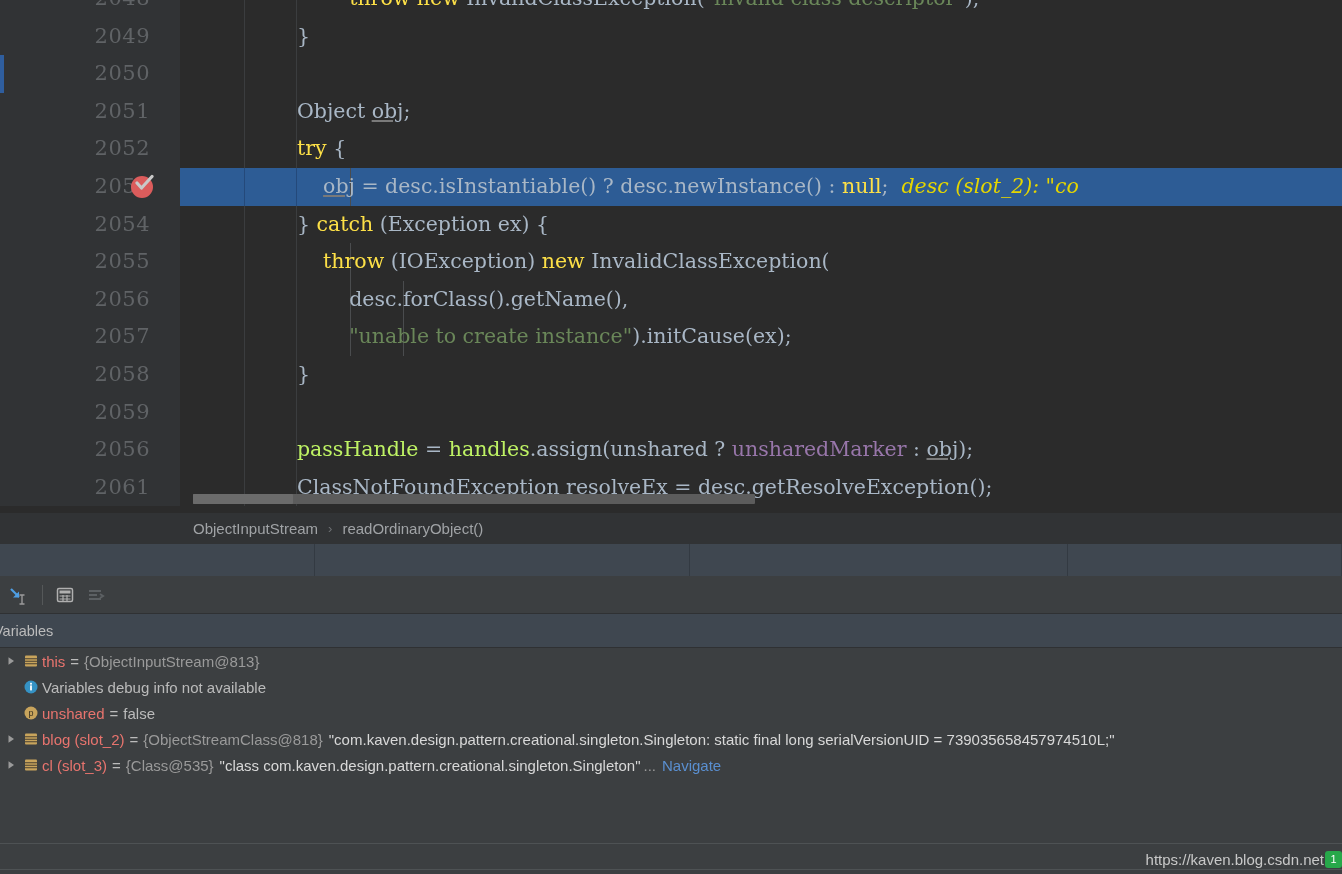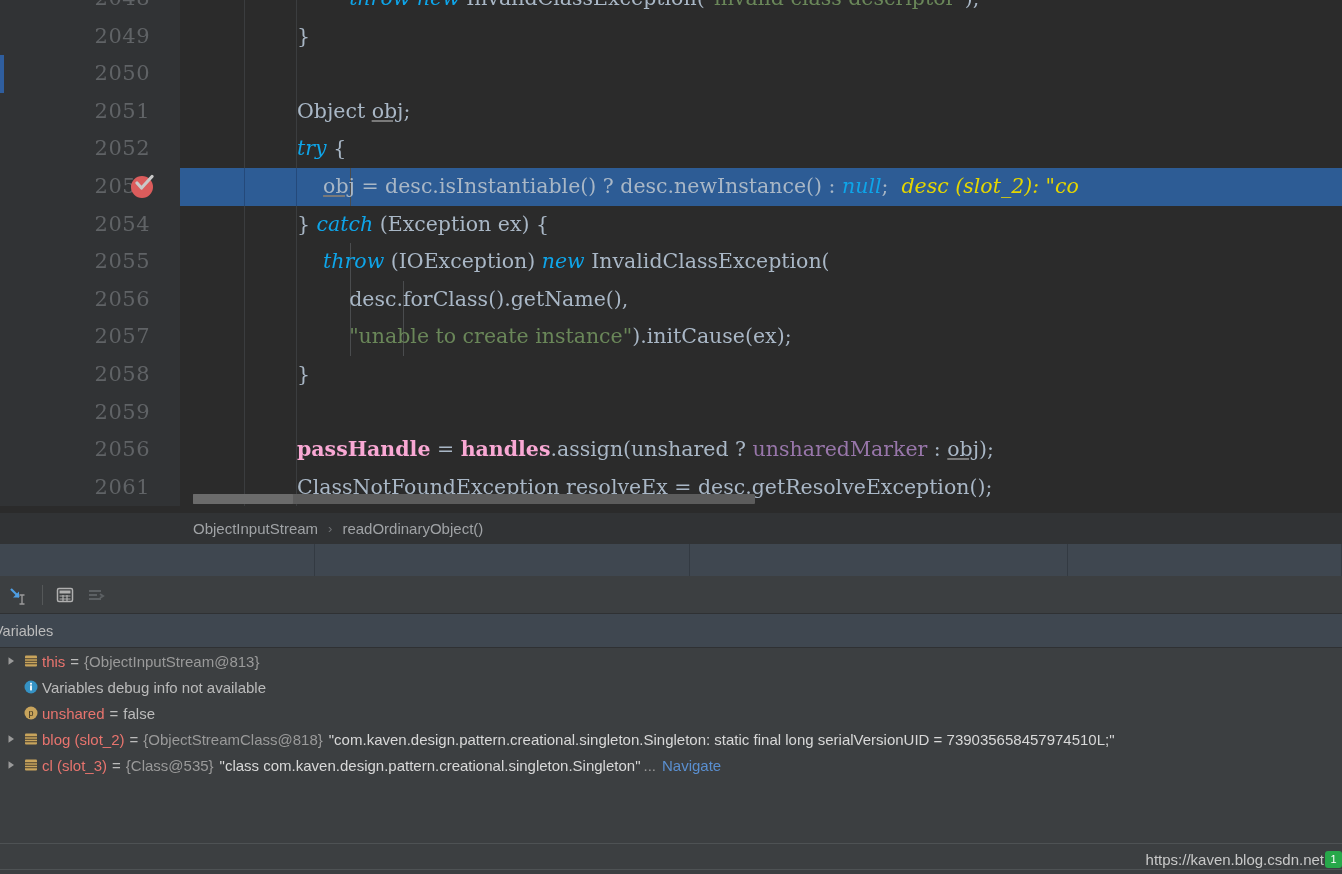--- a/index.html
+++ b/index.html
@@ -56,23 +56,23 @@
   .bp svg { position: absolute; left: 4px; top: -2px; }
   .code {
     position: absolute; left: 297px; top: 0; height: 37.6px;
     line-height: 37.6px; white-space: pre;
     font-family: "DejaVu Serif", serif; font-size: 20.5px;
     color: #a9b7c6;
   }
   .indentline {
     position: absolute; top: 0; width: 1px; height: 37.6px; background: #4a4c4e;
   }
-  .kw { color: #0ea5e9; font-style: italic; }
+  .kw { color: #fde047; }
   .str { color: #6a8759; }
-  .fld { color: #f9a8d4; font-weight: bold; }
+  .fld { color: #bef264; }
   .fld-i { color: #9876aa; }
   .loc { text-decoration: underline; text-decoration-color: #7a7a7a; }
   .hint {
     color: #e5d600; font-style: italic;
   }
   .hscroll-track {
     position: absolute; left: 180px; bottom: 8px; width: 1162px; height: 10px;
   }
   .hscroll-thumb {
     position: absolute; left: 193px; bottom: 8px; width: 562px; height: 10px;

